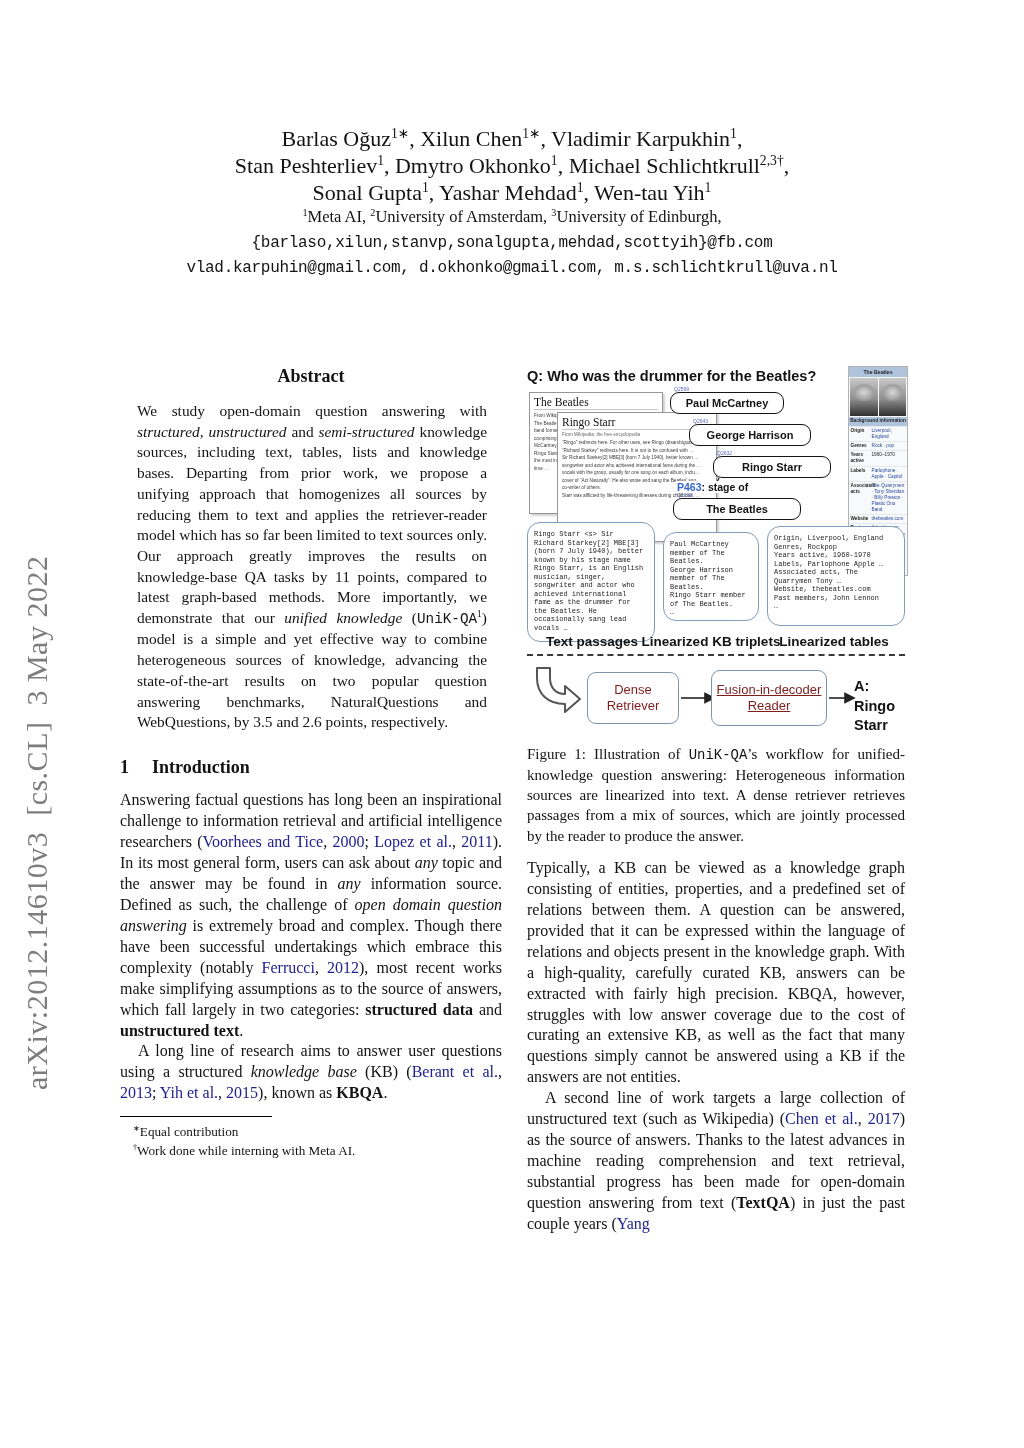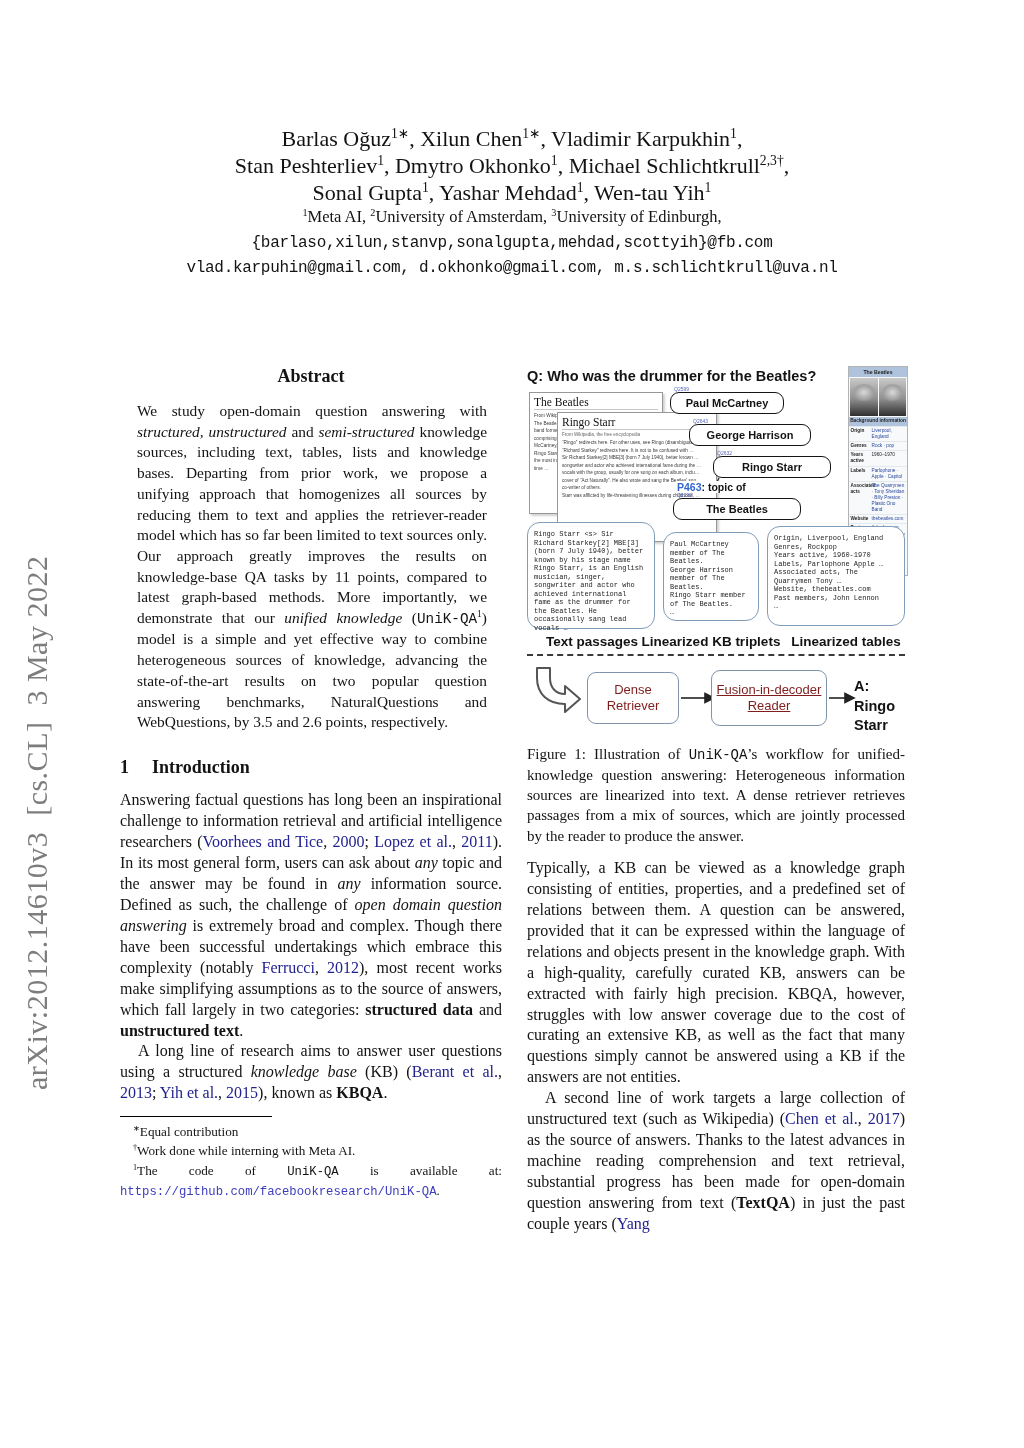--- a/index.html
+++ b/index.html
@@ -75,28 +75,28 @@
      radial-gradient(ellipse 60% 35% at 50% 38%,#d9d9d9 0%,#9f9f9f 55%,rgba(0,0,0,0) 70%),
      linear-gradient(180deg,#c9c9c9 0%,#8f8f8f 55%,#2f2f2f 100%);}
   .ib-section{background:#afc3dd;font-weight:700;text-align:center;font-size:4.8px;padding:1.5px 0;}
   .ib-row{display:flex;padding:1px 1.5px;border-top:0.5px solid #e4e8ef;}
   .ib-label{width:21px;font-weight:700;flex:none;}
   .ib-value{flex:1;color:#26479c;white-space:pre-line;}
 
   .mono-box{position:absolute;box-sizing:border-box;border:1.2px solid #7f9db9;border-radius:13px;
             background:#fff;padding:7px 6px;font-family:"Liberation Mono","DejaVu Sans Mono",monospace;
             font-size:7px;line-height:1.22;white-space:pre-line;color:#1d1d1d;}
-  .box-passages{left:0;top:156px;width:128px;height:107px;}
+  .box-passages{left:0;top:156px;width:128px;height:120px;}
   .box-triplets{left:136px;top:166px;width:96px;height:89px;}
   .box-tables{left:240px;top:160px;width:138px;height:100px;}
 
   .box-label{position:absolute;top:268px;font-size:13.5px;font-weight:700;text-align:center;}
   .lbl-passages{left:0;width:130px;}
   .lbl-triplets{left:108px;width:152px;}
-  .lbl-tables{left:248px;width:142px;}
+  .lbl-tables{left:236px;width:142px;}
 
   .dashes{position:absolute;left:0;top:288px;width:100%;border-top:2.6px dashed #3a3a3a;}
 
   .flow-box{position:absolute;box-sizing:border-box;border:1.3px solid #8094ab;border-radius:9px;
             background:#fff;display:flex;align-items:center;justify-content:center;text-align:center;
             font-size:13px;white-space:pre-line;line-height:1.25;color:#7f1d1d;}
   .box-retriever{left:60px;top:306px;width:92px;height:52px;}
   .box-reader{left:184px;top:304px;width:116px;height:56px;text-decoration:underline;}
   .fig-answer{position:absolute;left:327px;top:311px;font-size:14.5px;font-weight:700;
               white-space:pre-line;line-height:1.35;}
@@ -126,21 +126,20 @@
     <div class="abs-body"><span>We study open-domain question answering with </span><span class="st-i">structured, unstructured</span><span> and </span><span class="st-i">semi-structured</span><span> knowledge sources, including text, tables, lists and knowledge bases.  Departing from prior work, we propose a unifying approach that homogenizes all sources by reducing them to text and applies the retriever-reader model which has so far been limited to text sources only.  Our approach greatly improves the results on knowledge-base QA tasks by 11 points, compared to latest graph-based methods. More importantly, we demonstrate that our </span><span class="st-i">unified knowledge</span><span> (</span><span class="st-mono">UniK-QA</span><span class="st-sup">1</span><span>) model is a simple and yet effective way to combine heterogeneous sources of knowledge, advancing the state-of-the-art results on two popular question answering benchmarks, NaturalQuestions and WebQuestions, by 3.5 and 2.6 points, respectively.</span></div>
 
     <div class="sec-head"><span class="st-num">1</span><span>Introduction</span></div>
     <p class="body"><span>Answering factual questions has long been an inspirational challenge to information retrieval and artificial intelligence researchers (</span><span class="st-link">Voorhees and Tice</span><span>, </span><span class="st-link">2000</span><span>; </span><span class="st-link">Lopez et al.</span><span>, </span><span class="st-link">2011</span><span>).  In its most general form, users can ask about </span><span class="st-i">any</span><span> topic and the answer may be found in </span><span class="st-i">any</span><span> information source. Defined as such, the challenge of </span><span class="st-i">open domain question answering</span><span> is extremely broad and complex.  Though there have been successful undertakings which embrace this complexity (notably </span><span class="st-link">Ferrucci</span><span>, </span><span class="st-link">2012</span><span>), most recent works make simplifying assumptions as to the source of answers, which fall largely in two categories: </span><span class="st-b">structured data</span><span> and </span><span class="st-b">unstructured text</span><span>.</span></p>
     <p class="body"><span>A long line of research aims to answer user questions using a structured </span><span class="st-i">knowledge base</span><span> (KB) (</span><span class="st-link">Berant et al.</span><span>, </span><span class="st-link">2013</span><span>; </span><span class="st-link">Yih et al.</span><span>, </span><span class="st-link">2015</span><span>), known as </span><span class="st-b">KBQA</span><span>.</span></p>
 
     <div class="footnotes">
       <hr class="fnrule">
       <div class="fn"><span class="st-sup">∗</span><span>Equal contribution</span></div>
       <div class="fn"><span class="st-sup">†</span><span>Work done while interning with Meta AI.</span></div>
-      <div class="fn"><span class="st-sup">1</span><span>The code of </span><span class="st-mono">UniK-QA</span><span> is available at: </span><span class="st-mono st-urllink">https://github.com/facebookresearch/UniK-QA</span><span>.</span></div>
     </div>
   </div>
 
   <div class="col-right">
 
     <div class="figure">
 
       <svg class="fig-svg" viewBox="0 0 378 372">
         <g stroke="#333" stroke-width="1.3" fill="none">
           <line x1="150" y1="48" x2="150" y2="140"></line>
@@ -199,21 +198,21 @@
       </div>
       <div class="kb-node" style="left:186px;top:90px;min-width:100px;">
         <span class="node-id">Q2632</span>
         <span>Ringo Starr</span>
       </div>
       <div class="kb-node" style="left:146px;top:132px;min-width:110px;">
         <span class="node-id">Q1299</span>
         <span>The Beatles</span>
       </div>
 
-      <div class="kb-edge"><span class="pid">P463</span><span>: topic of</span></div>
+      <div class="kb-edge"><span class="pid">P463</span><span>: stage of</span></div>
 
       <div class="infobox">
         <div class="ib-title">The Beatles</div>
         <div class="ib-photo">
             <div></div>
             <div></div>
           </div>
         <div class="ib-section">Background information</div>
         <div class="ib-row">
           <div class="ib-label">Origin</div>

